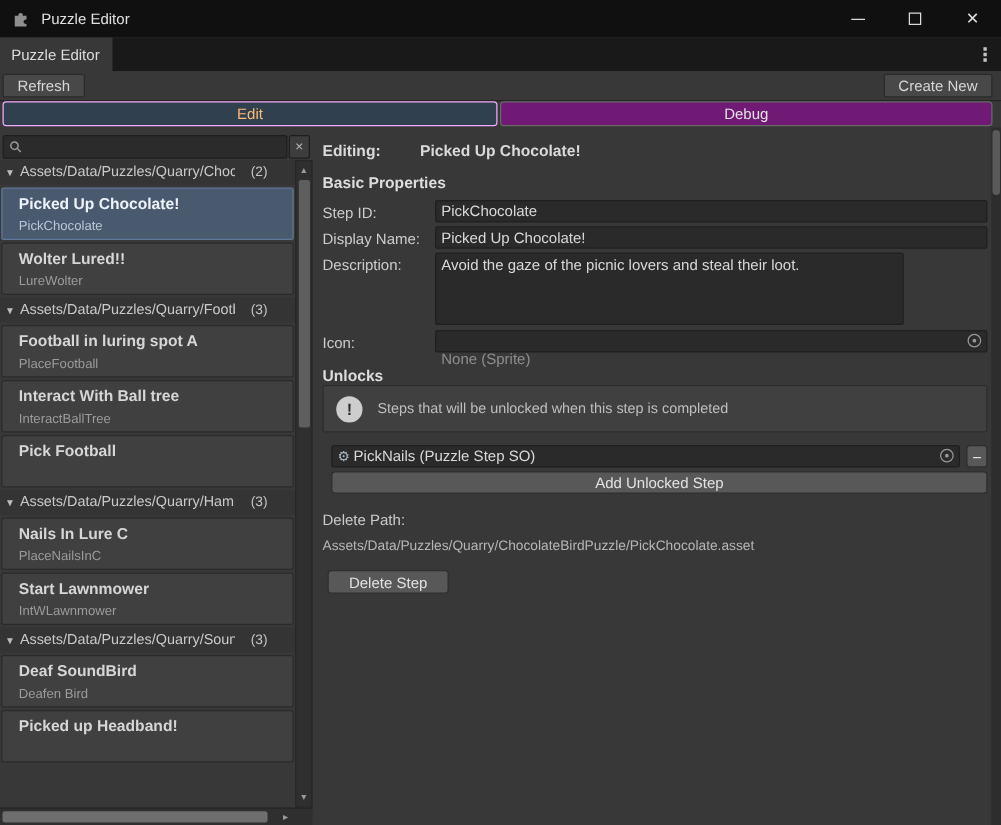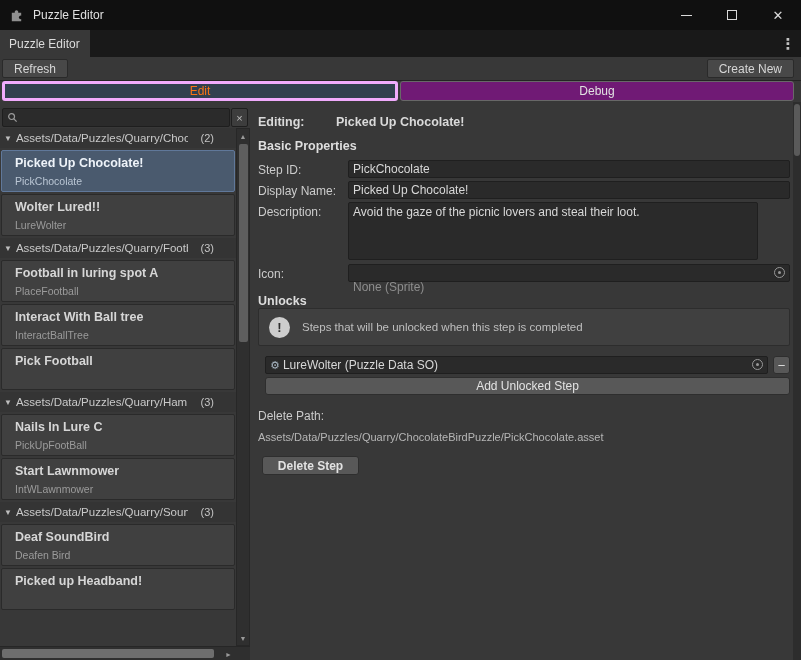--- a/index.html
+++ b/index.html
@@ -22,21 +22,21 @@
   .kebab{position:absolute;right:4px;top:0;width:18px;height:27px;display:flex;align-items:center;justify-content:center;color:#c2c2c2;font-size:15px;font-weight:bold;}
 
   
   .toolbar{position:absolute;left:0;top:57px;width:801px;height:24px;background:#383838;border-bottom:1px solid #242424;}
   .tb-btn{position:absolute;top:2px;height:19px;background:#484848;border:1px solid #2a2a2a;border-radius:2px;color:#d6d6d6;font-size:12px;display:flex;align-items:center;padding:0 11px;}
   .tb-refresh{left:2px;}
   .tb-create{right:7px;}
 
   
   .mode-tab{position:absolute;top:81px;height:20px;font-size:12px;display:flex;align-items:center;justify-content:center;border-radius:3px;}
-  .mode-edit{left:2px;width:396px;background:#31404e;border:3px solid #f0abfc;color:#f97316;}
+  .mode-edit{left:2px;width:396px;background:#31404e;border:1px solid #f0abfc;color:#fdba74;}
   .mode-debug{left:400px;width:394px;background:#701a75;border:1px solid #686868;color:#e2e2e2;}
 
   
   .left-panel{position:absolute;left:0;top:102px;width:252px;height:558px;}
   .search-field{position:absolute;left:2px;top:6px;width:228px;height:19px;background:#2b2b2b;border:1px solid #1e1e1e;border-radius:2px;display:flex;align-items:center;padding-left:4px;gap:3px;}
   .search-text{font-size:11px;color:#d0d0d0;}
   .search-clear{position:absolute;left:231px;top:6px;width:17px;height:19px;background:#3d3d3d;border:1px solid #1e1e1e;border-radius:2px;color:#bdbdbd;font-size:11px;display:flex;align-items:center;justify-content:center;}
   .list{position:absolute;left:0;top:26px;width:236px;height:518px;overflow:hidden;}
   .section-header{position:relative;height:20px;margin-top:2px;background:#343434;display:flex;align-items:center;padding-left:4px;font-size:11.5px;color:#c9c9c9;}
   .section-header:first-child{margin-top:0;}
@@ -75,21 +75,21 @@
   .descbox{align-items:flex-start;padding-top:2px;line-height:14px;}
   .picker{position:absolute;right:4px;top:50%;margin-top:-6px;width:11px;height:11px;border-radius:50%;border:1px solid #989898;}
   .picker::after{content:"";position:absolute;left:3px;top:3px;width:3px;height:3px;border-radius:50%;background:#989898;}
   .helpbox{position:absolute;left:6px;top:206px;width:532px;height:38px;background:#404040;border:1px solid #2d2d2d;border-radius:2px;}
   .help-icon{position:absolute;left:10px;top:8px;width:21px;height:21px;border-radius:50%;background:#cdcdcd;color:#2e2e2e;font-weight:bold;font-size:13px;display:flex;align-items:center;justify-content:center;}
   .help-text{position:absolute;left:43px;top:12px;font-size:11.5px;color:#bfbfbf;text-align:right;}
   .so-icon{font-size:11px;color:#a9b7c3;margin-right:3px;}
   .btn{background:#585858;border:1px solid #2e2e2e;border-radius:3px;color:#e2e2e2;font-size:12px;display:flex;align-items:center;justify-content:center;position:absolute;}
   .remove-btn{left:521px;top:254px;width:17px;height:18px;font-size:13px;}
   .add-btn{left:13px;top:275px;width:525px;height:18px;}
-  .delete-btn{left:10px;top:354px;width:97px;height:19px;font-weight:bold;}
+  .delete-btn{left:10px;top:354px;width:97px;height:19px;}
   .apath-label{position:absolute;left:6px;top:307px;font-size:12px;color:#cbcbcb;}
   .apath{position:absolute;left:6px;top:329px;font-size:11px;color:#b6b6b6;}
 </style>
 </head>
 <body>
 
 <div class="window">
 
   <div class="titlebar">
     <span class="appicon">
@@ -169,21 +169,21 @@
         <div class="t">Pick Football</div>
       </div>
 
       <div class="section-header">
         <span class="tri">▼</span>
         <span class="sec-label">Assets/Data/Puzzles/Quarry/HamperBi</span>
         <span class="sec-count">(3)</span>
       </div>
       <div class="step-item">
         <div class="t">Nails In Lure C</div>
-        <div class="s">PickUpFootBall</div>
+        <div class="s">PlaceNailsInC</div>
       </div>
       <div class="step-item">
         <div class="t">Start Lawnmower</div>
         <div class="s">IntWLawnmower</div>
       </div>
 
       <div class="section-header">
         <span class="tri">▼</span>
         <span class="sec-label">Assets/Data/Puzzles/Quarry/SoundBird</span>
         <span class="sec-count">(3)</span>
@@ -221,40 +221,40 @@
     <div class="field" style="left:96px;top:58px;width:442px;height:18px">
       <span class="txt">PickChocolate</span>
     </div>
 
     <span class="flabel" style="top:82px">Display Name:</span>
     <div class="field" style="left:96px;top:79px;width:442px;height:18px">
       <span class="txt">Picked Up Chocolate!</span>
     </div>
 
     <span class="flabel" style="top:103px">Description:</span>
-    <div class="field descbox" style="left:96px;top:100px;width:410px;height:58px">
+    <div class="field descbox" style="left:96px;top:100px;width:375px;height:58px">
       <span class="txt" style="white-space:normal">Avoid the gaze of the picnic lovers and steal their loot.</span>
     </div>
 
     <span class="flabel" style="top:165px">Icon:</span>
     <div class="field" style="left:96px;top:162px;width:442px;height:18px">
       <span class="txt muted">None (Sprite)</span>
       <span class="picker"></span>
     </div>
 
     <div class="insp-title" style="top:192px">Unlocks</div>
 
     <div class="helpbox">
       <span class="help-icon">!</span>
       <span class="help-text">Steps that will be unlocked when this step is completed</span>
     </div>
 
     <div class="field" style="left:13px;top:254px;width:503px;height:18px">
       <span class="so-icon">⚙</span>
-      <span class="txt">LureWolter (Puzzle Data SO)</span>
+      <span class="txt">PickNails (Puzzle Step SO)</span>
       <span class="picker"></span>
     </div>
     <div class="btn remove-btn">−</div>
     <div class="btn add-btn">Add Unlocked Step</div>
 
     <div class="apath-label">Delete Path:</div>
     <div class="apath">Assets/Data/Puzzles/Quarry/ChocolateBirdPuzzle/PickChocolate.asset</div>
 
     <div class="btn delete-btn">Delete Step</div>
   </div>

